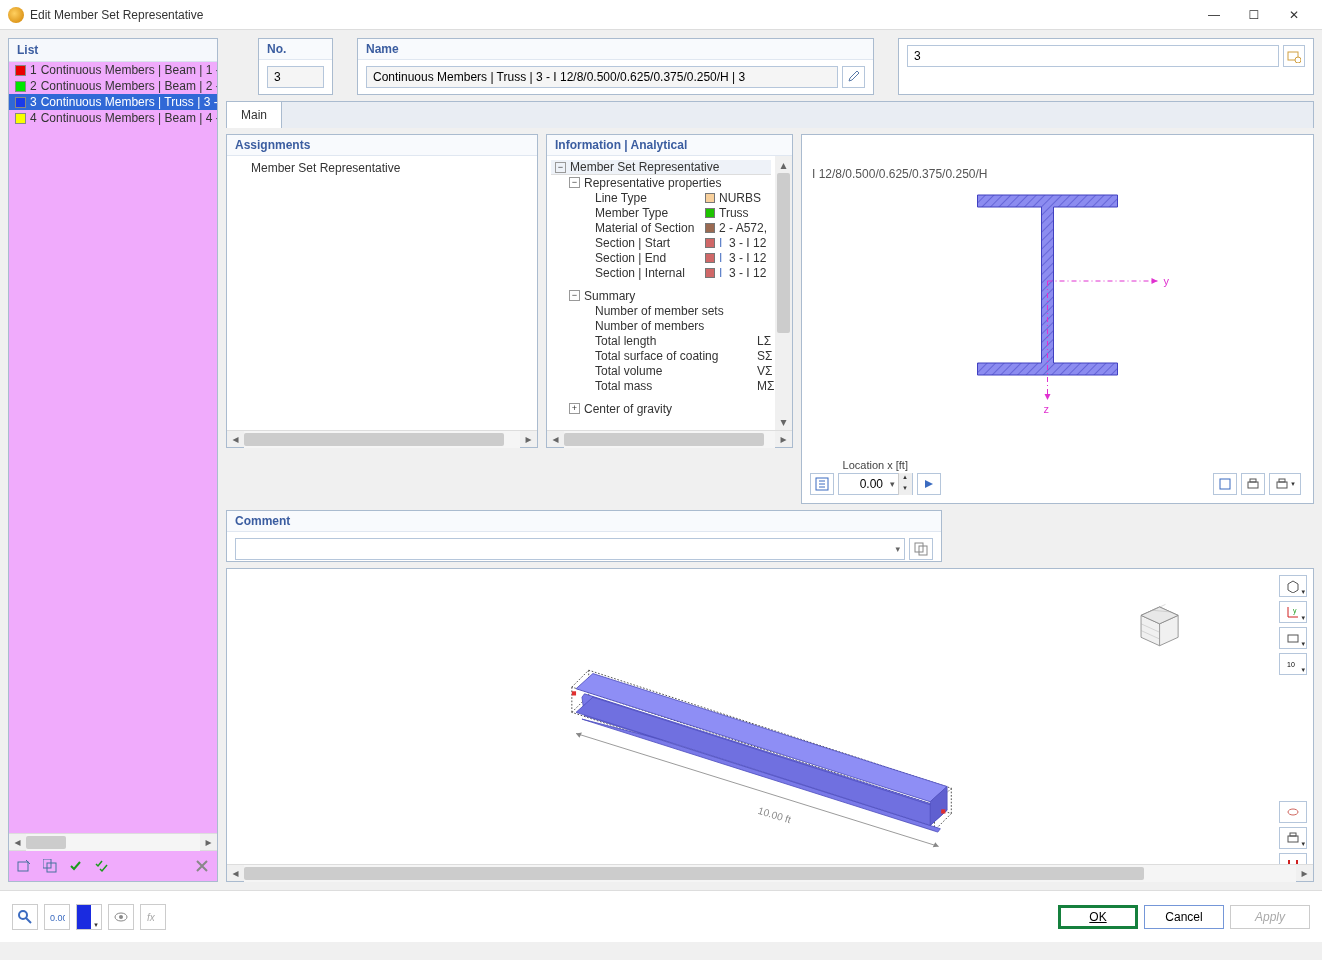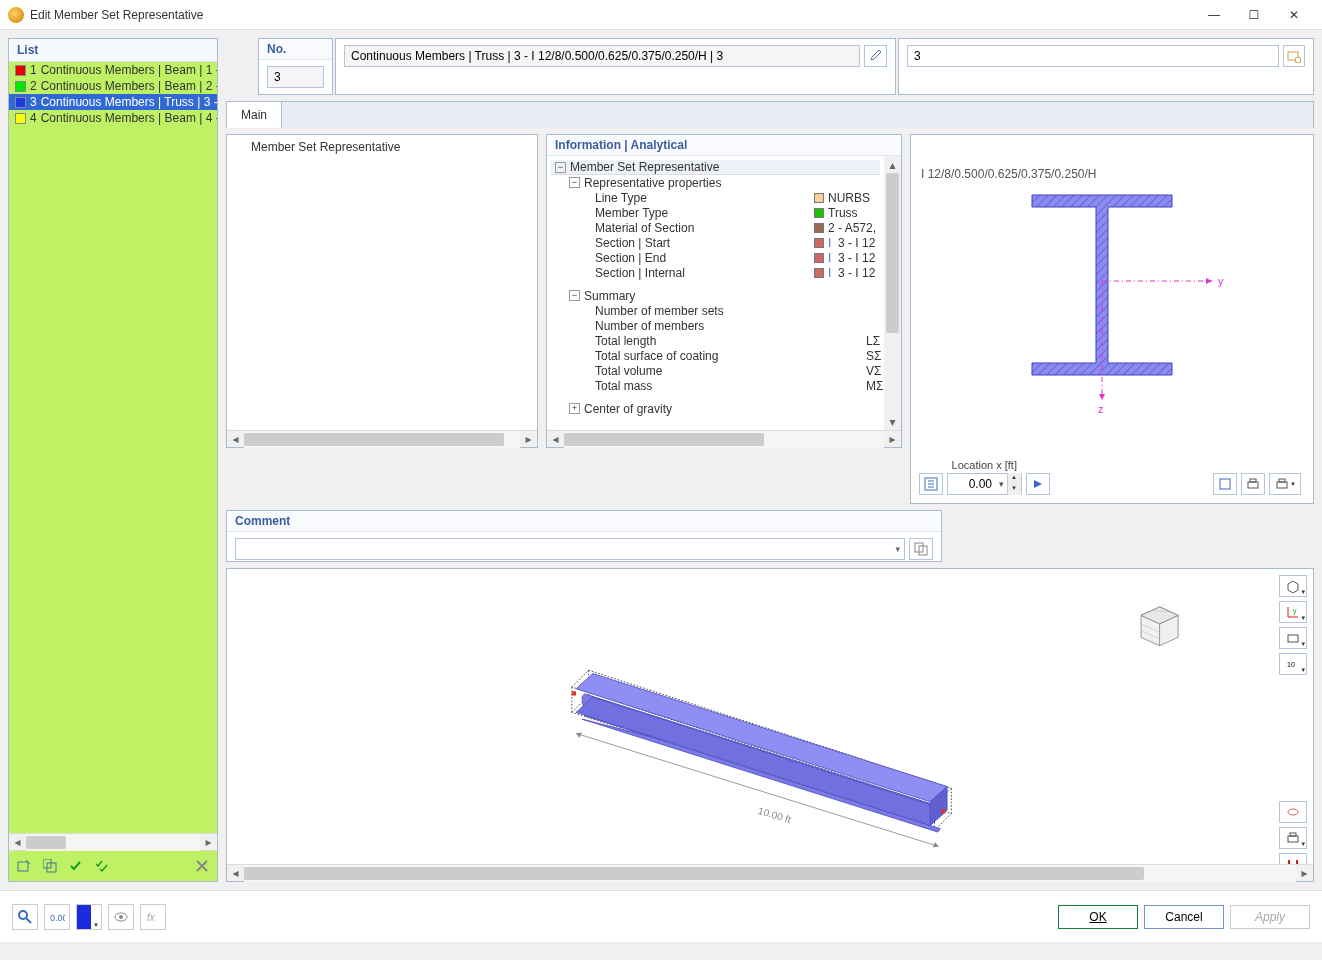--- a/index.html
+++ b/index.html
@@ -3,49 +3,49 @@
 <meta charset="utf-8">
 <style>
 * { box-sizing: border-box; margin: 0; padding: 0; }
 body { font-family: "Segoe UI", Tahoma, sans-serif; font-size: 12px; color: #333; background: #f0f0f0; width: 1322px; height: 960px; overflow: hidden; }
 .titlebar { height: 30px; display: flex; align-items: center; padding: 0 8px; background: #fff; border-bottom: 1px solid #ddd; }
 .titlebar .icon { width: 16px; height: 16px; margin-right: 6px; background: radial-gradient(circle at 40% 40%, #ffd060, #d08000); border-radius: 50%; }
 .titlebar .title { flex: 1; font-size: 12px; }
 .winbtns { display: flex; }
 .winbtn { width: 40px; height: 30px; display: flex; align-items: center; justify-content: center; font-size: 12px; cursor: pointer; }
 .main { display: flex; height: 860px; padding: 8px; gap: 8px; }
-.left-panel { width: 210px; background: #bef264; border: 1px solid #aabbcf; display: flex; flex-direction: column; }
+.left-panel { width: 210px; background: #f0abfc; border: 1px solid #aabbcf; display: flex; flex-direction: column; }
 .panel-header { font-weight: 600; color: #3b5da0; padding: 4px 8px; background: #f5f8fc; border-bottom: 1px solid #dbe3ee; }
 .list-body { flex: 1; overflow: hidden; }
 .list-item { display: flex; align-items: center; padding: 1px 6px; white-space: nowrap; cursor: pointer; }
 .list-item .swatch { width: 11px; height: 11px; margin-right: 4px; border: 1px solid #888; flex-shrink: 0; }
 .list-item .idx { width: 14px; text-align: right; margin-right: 4px; }
 .list-item.selected { background: #3068d6; color: #fff; }
 .scroll-h { height: 17px; background: #f0f0f0; display: flex; align-items: center; border-top: 1px solid #ddd; }
 .scroll-h .arrow { width: 17px; height: 17px; display: flex; align-items: center; justify-content: center; color: #666; cursor: pointer; }
 .scroll-h .track { flex: 1; height: 17px; background: #f5f5f5; position: relative; }
 .scroll-h .thumb { position: absolute; top: 2px; height: 13px; background: #ccc; border-radius: 2px; }
 .left-toolbar { border-top: 1px solid #ddd; padding: 4px; display: flex; gap: 4px; align-items: center; }
 .toolbtn { width: 22px; height: 22px; border: 1px solid transparent; display: flex; align-items: center; justify-content: center; cursor: pointer; font-size: 11px; }
 .right-area { flex: 1; display: flex; flex-direction: column; gap: 6px; }
-.top-row { display: flex; gap: 2px; padding-left: 32px; }
+.top-row { display: flex; gap: 24px; padding-left: 32px; }
 .group { background: #fff; border: 1px solid #aabbcf; display: flex; flex-direction: column; }
 .group-head { font-weight: 600; color: #3b5da0; padding: 3px 8px; background: #f8fafd; border-bottom: 1px solid #e0e7f1; }
 .group-body { padding: 6px 8px; display: flex; align-items: center; gap: 4px; }
 .no-group { width: 75px; }
 .name-group { flex: 1; }
 .msets-group { width: 416px; }
 .field { height: 22px; border: 1px solid #b5c6db; background: #f5f5f5; padding: 2px 6px; font-size: 12px; width: 100%; }
 .field.white { background: #fff; }
 .iconbtn { width: 24px; height: 22px; border: 1px solid #b5c6db; background: #fff; cursor: pointer; display: flex; align-items: center; justify-content: center; font-size: 11px; }
 .tab-strip { display: flex; background: #e9edf3; border: 1px solid #aabbcf; border-bottom: none; }
 .tab { padding: 6px 14px; background: #fff; border-right: 1px solid #aabbcf; cursor: pointer; }
 .content-row { display: flex; gap: 8px; }
 .assign-panel { width: 312px; height: 314px; }
-.info-panel { width: 356px; height: 314px; }
+.info-panel { width: 247px; height: 314px; }
 .preview-panel { flex: 1; height: 370px; position: relative; }
 .tree { font-size: 12px; padding: 4px; }
 .tree .node { display: flex; align-items: center; padding: 0 0 0 4px; height: 15px; }
 .tree .toggle { width: 11px; height: 11px; border: 1px solid #999; margin-right: 4px; font-size: 9px; line-height: 9px; text-align: center; cursor: pointer; flex-shrink: 0; }
 .tree .indent { display: inline-block; }
 .tree .prop-row { display: flex; }
 .tree .prop-label { flex: 1; overflow: hidden; white-space: nowrap; text-overflow: clip; }
 .tree .prop-val { width: 66px; display: flex; align-items: center; overflow: hidden; white-space: nowrap; }
 .tree .colorbox { width: 10px; height: 10px; margin-right: 4px; border: 1px solid #777; flex-shrink: 0; }
 .tree .sym { width: 14px; }
@@ -59,21 +59,21 @@
 .spinner input { border: none; width: 48px; text-align: right; padding-right: 4px; font-size: 12px; }
 .spinner .sbtns { display: flex; flex-direction: column; }
 .spinner .sbtn { width: 14px; height: 11px; font-size: 7px; text-align: center; cursor: pointer; background: #eee; border-left: 1px solid #ccc; }
 .viewer-panel { height: 380px; position: relative; }
 .view-toolbar { position: absolute; top: 6px; right: 6px; display: flex; flex-direction: column; gap: 4px; }
 .vbtn { width: 28px; height: 22px; border: 1px solid #b5c6db; background: #fff; cursor: pointer; display: flex; align-items: center; justify-content: center; font-size: 10px; position: relative; }
 .vbtn .dd { position: absolute; right: 1px; bottom: 0; font-size: 7px; }
 .footer { height: 52px; display: flex; align-items: center; padding: 0 12px; gap: 6px; background: #fff; border-top: 1px solid #ddd; }
 .footer .spacer { flex: 1; }
 .mainbtn { width: 80px; height: 24px; border: 1px solid #7597d8; background: #fff; cursor: pointer; font-size: 12px; }
-.mainbtn.primary { border: 1px solid #15803d; text-decoration: underline; }
+.mainbtn.primary { border: 3px solid #15803d; text-decoration: underline; }
 .mainbtn:disabled { color: #aaa; border-color: #ccc; cursor: default; font-style: italic; }
 .bottom-tool { width: 26px; height: 26px; border: 1px solid #ccc; background: #fff; display: flex; align-items: center; justify-content: center; cursor: pointer; position: relative; }
 svg { display: block; }
 .scroll-v { width: 17px; background: #f0f0f0; display:flex; flex-direction:column; }
 .scroll-v .arrow { height:17px; display:flex; align-items:center; justify-content:center; color:#666; cursor:pointer; }
 .scroll-v .track { flex:1; position:relative; }
 .scroll-v .thumb { position:absolute; left:2px; width:13px; background:#ccc; border-radius:2px; }
 .info-body-wrap { display:flex; flex:1; overflow:hidden; }
 .info-body { flex:1; overflow:hidden; }
 .group-header-row { display:flex; background:#eef2f8; border-bottom:1px solid #ddd; }
@@ -160,20 +160,21 @@
 
   <div class="right-area">
     <div class="top-row">
       <div class="group no-group">
         <div class="group-head">No.</div>
         <div class="group-body">
             <input class="field" readonly="" value="3" style="">
           </div>
       </div>
       <div class="group name-group">
+        <div class="group-head">Name</div>
         <div class="group-body">
           <input class="field" readonly="" value="Continuous Members | Truss | 3 - I 12/8/0.500/0.625/0.375/0.250/H | 3" style="">
           <div class="iconbtn">
             <svg width="14" height="14">
                 <path d="M2 11l1-3 7-7 2 2-7 7-3 1z" fill="none" stroke="#5a7aa8"></path>
               </svg>
           </div>
         </div>
       </div>
       <div class="group msets-group">
@@ -189,20 +190,21 @@
       </div>
     </div>
 
     <div class="tab-strip">
       <div class="tab">Main</div>
     </div>
 
     <div class="content-row">
 
       <div class="group assign-panel">
+        <div class="group-head">Assignments</div>
         <div class="tree" style="flex:1">
           <div class="node">
             <span class="indent" style="width:16px"></span>
             <span>Member Set Representative</span>
           </div>
         </div>
         <div class="scroll-h">
           <div class="arrow">◂</div>
           <div class="track">
               <div class="thumb" style="left:0;width:260px"></div>

